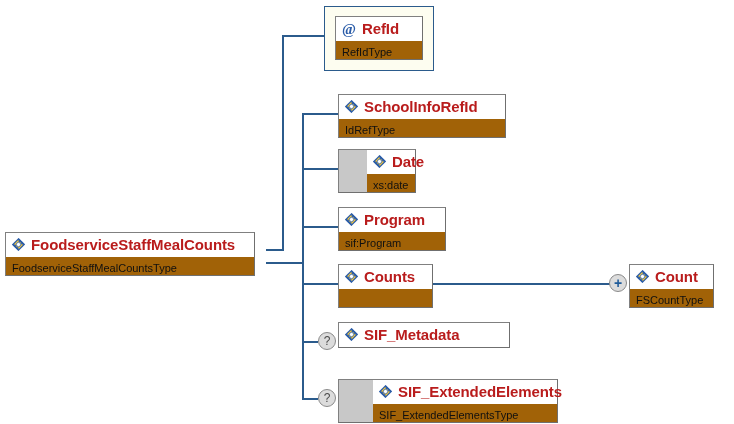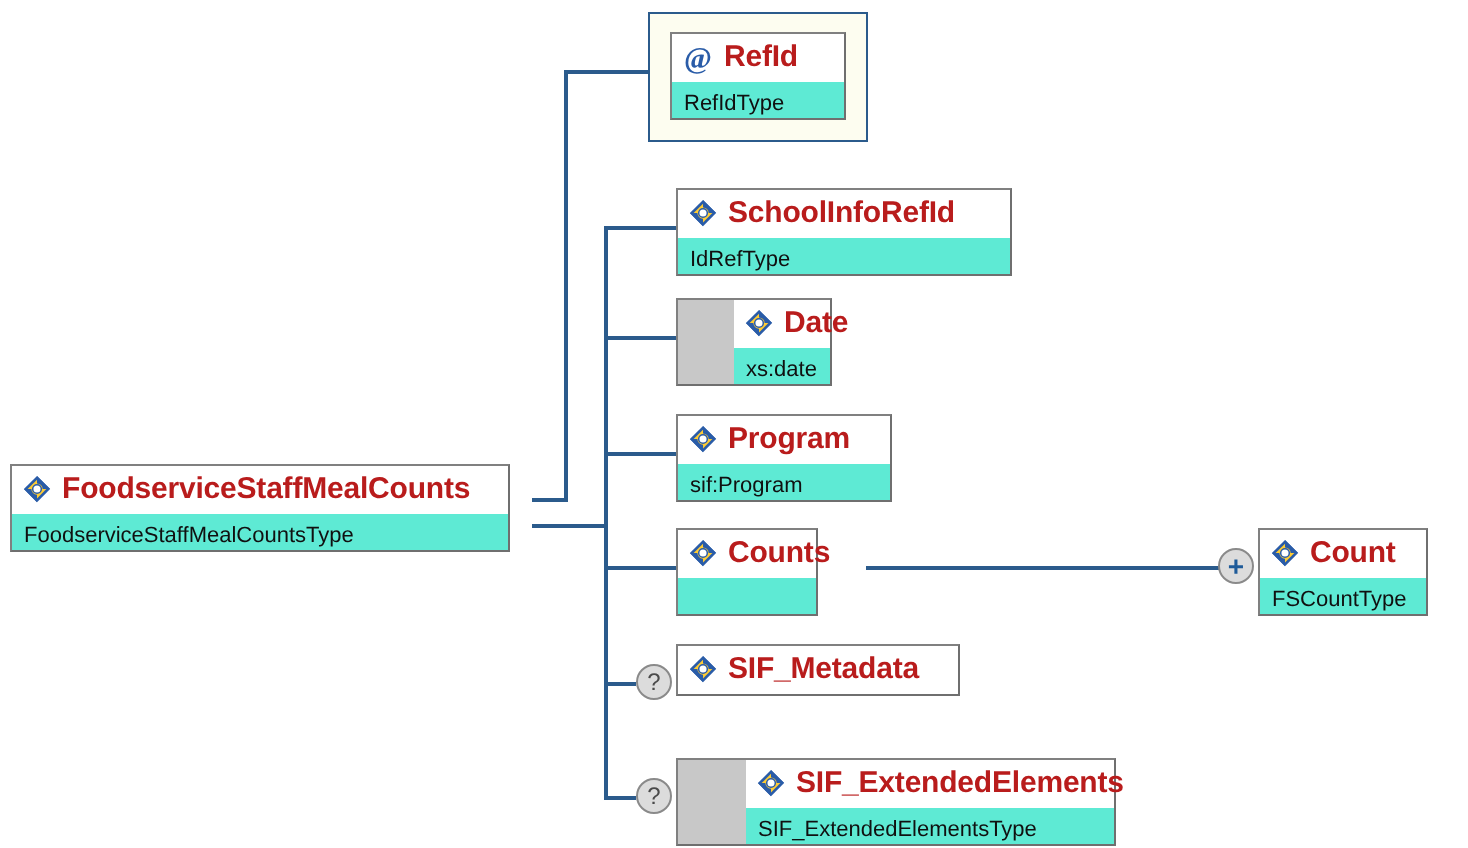--- a/index.html
+++ b/index.html
@@ -46,21 +46,21 @@
   }
   .node .name-text {
     font-size: 15px;
     font-weight: bold;
     color: #b91c1c;
     white-space: nowrap;
     letter-spacing: -0.1px;
     line-height: 17px;
   }
   .node .type-row {
-    background: #5eead4;
+    background: #a16207;
     padding: 1px 6px 2px 6px;
     box-sizing: border-box;
     height: 18px;
   }
   .node .type-text {
     font-size: 11px;
     color: #101010;
     white-space: nowrap;
     line-height: 15px;
   }
@@ -205,21 +205,21 @@
         <path d="M8,15 L1,8 L5,8 A3,3 0 0,0 8,11 Z" fill="#2a5ca8"></path>
         <circle cx="8" cy="8" r="2.3" fill="#ffffff" stroke="#2a5ca8" stroke-width="0.8"></circle>
       </svg>
       <span class="name-text">Program</span>
     </div>
     <div class="type-row">
       <span class="type-text">sif:Program</span>
     </div>
   </div>
 
-  <div class="node empty-type" style="left:338px; top:264px; width:71px;">
+  <div class="node empty-type" style="left:338px; top:264px; width:95px;">
     <div class="name-row">
       <svg class="elem-icon" viewBox="0 0 16 16">
         <polygon points="8,1 15,8 8,15 1,8" fill="#2a5ca8"></polygon>
         <path d="M8,3 L13,8 L8,13 L3,8 Z" fill="#ffcc33"></path>
         <path d="M8,1 L15,8 L11,8 A3,3 0 0,0 8,5 Z" fill="#2a5ca8"></path>
         <path d="M8,15 L1,8 L5,8 A3,3 0 0,0 8,11 Z" fill="#2a5ca8"></path>
         <circle cx="8" cy="8" r="2.3" fill="#ffffff" stroke="#2a5ca8" stroke-width="0.8"></circle>
       </svg>
       <span class="name-text">Counts</span>
     </div>
@@ -243,21 +243,21 @@
       <span class="name-text">Count</span>
     </div>
     <div class="type-row">
       <span class="type-text">FSCountType</span>
     </div>
   </div>
 
   <div class="circle" style="left:318px; top:332px; width:18px; height:18px;">
     <span class="glyph">?</span>
   </div>
-  <div class="node" style="left:338px; top:322px; width:142px;">
+  <div class="node" style="left:338px; top:322px; width:172px;">
     <div class="name-row">
       <svg class="elem-icon" viewBox="0 0 16 16">
         <polygon points="8,1 15,8 8,15 1,8" fill="#2a5ca8"></polygon>
         <path d="M8,3 L13,8 L8,13 L3,8 Z" fill="#ffcc33"></path>
         <path d="M8,1 L15,8 L11,8 A3,3 0 0,0 8,5 Z" fill="#2a5ca8"></path>
         <path d="M8,15 L1,8 L5,8 A3,3 0 0,0 8,11 Z" fill="#2a5ca8"></path>
         <circle cx="8" cy="8" r="2.3" fill="#ffffff" stroke="#2a5ca8" stroke-width="0.8"></circle>
       </svg>
       <span class="name-text">SIF_Metadata</span>
     </div>

